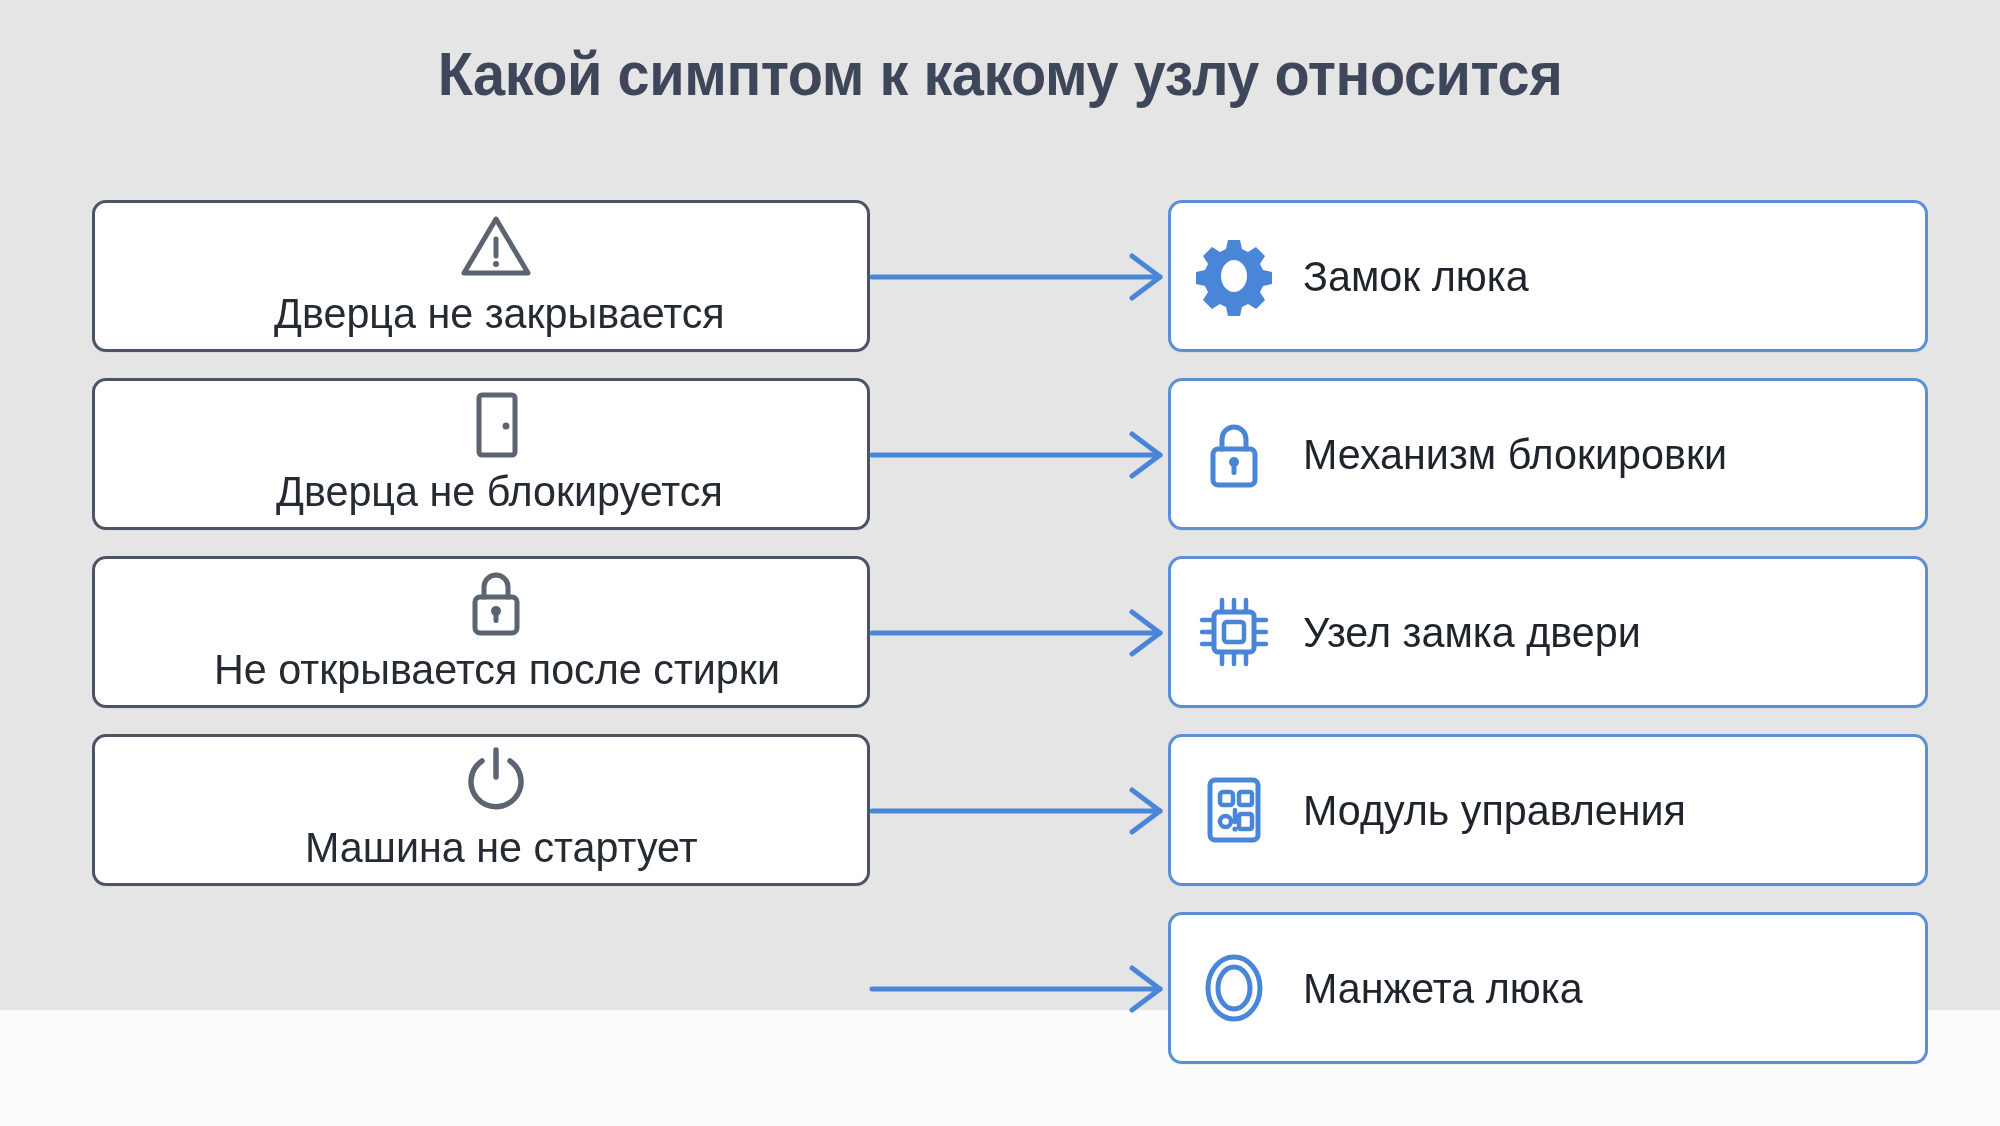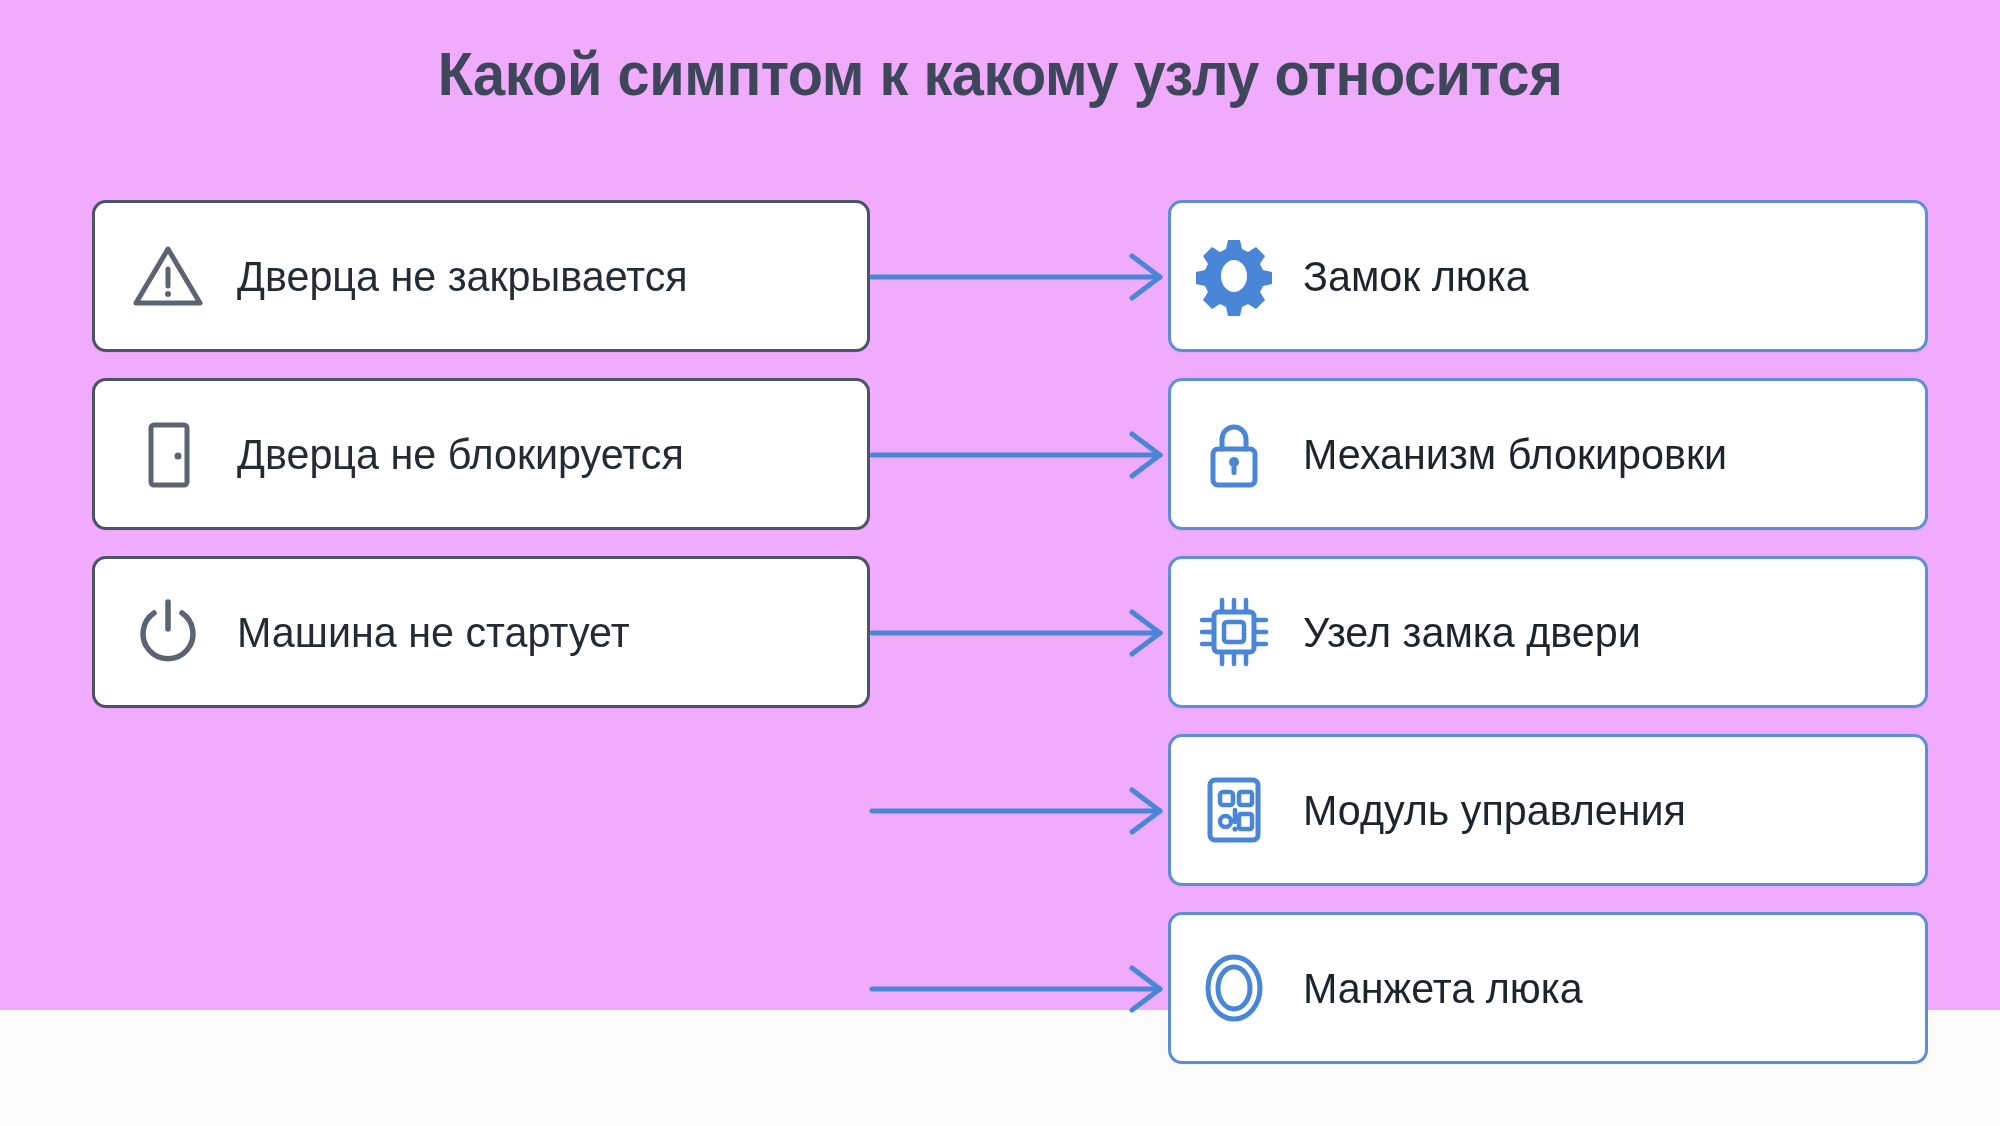--- a/index.html
+++ b/index.html
@@ -10,21 +10,21 @@
     width: 2000px;
     height: 1126px;
     background: #fbfbfc;
     font-family: "Liberation Sans", sans-serif;
     overflow: hidden;
   }
   #page {
     position: relative;
     width: 2000px;
     height: 1010px;
-    background: #f0abfc;
+    background: #e5e5e5;
   }
   
   .title {
     position: absolute;
     left: 0;
     top: 38px;
     width: 2000px;
     text-align: center;
     font-size: 62px;
     font-weight: bold;
@@ -48,20 +48,21 @@
     margin-bottom: 26px;
     border-radius: 14px;
     background: #ffffff;
     display: flex;
     align-items: center;
     padding-left: 30px;
   }
   .card.symptom {
     border: 3px solid #4a5464;
     box-shadow: 0 1px 0 rgba(0,0,0,0.04);
+    flex-direction: column;
   }
   .card.node {
     border: 3px solid #5b8fd6;
     box-shadow: 0 1px 0 rgba(0,0,0,0.04);
     padding-left: 20px;
   }
   .card-icon {
     width: 86px;
     height: 86px;
     flex: 0 0 86px;
@@ -113,20 +114,31 @@
     <div class="card symptom">
       <span class="card-icon">
         <svg width="78" height="78" viewBox="0 0 78 78">
           <rect x="22" y="10" width="36" height="60" rx="3" fill="none" stroke="#5c6472" stroke-width="5"></rect>
           <circle cx="49" cy="41" r="3.5" fill="#5c6472"></circle>
         </svg>
       </span>
       <span class="card-label">Дверца не блокируется</span>
     </div>
 
+    <div class="card symptom">
+      <span class="card-icon">
+        <svg width="78" height="78" viewBox="0 0 78 78">
+          <rect x="18" y="34" width="42" height="36" rx="5" fill="none" stroke="#5c6472" stroke-width="5"></rect>
+          <path d="M27 34 V24 a12 12 0 0 1 24 0 V34" fill="none" stroke="#5c6472" stroke-width="5" stroke-linecap="round"></path>
+          <circle cx="39" cy="48" r="5" fill="#5c6472"></circle>
+          <rect x="36.5" y="49" width="5" height="11" rx="2.5" fill="#5c6472"></rect>
+        </svg>
+      </span>
+      <span class="card-label">Не открывается после стирки</span>
+    </div>
 
 
     <div class="card symptom">
       <span class="card-icon">
         <svg width="78" height="78" viewBox="0 0 78 78">
           <path d="M25 20 A25 25 0 1 0 53 20" fill="none" stroke="#5c6472" stroke-width="5.5" stroke-linecap="round"></path>
           <line x1="39" y1="9" x2="39" y2="36" stroke="#5c6472" stroke-width="5.5" stroke-linecap="round"></line>
         </svg>
       </span>
       <span class="card-label">Машина не стартует</span>

